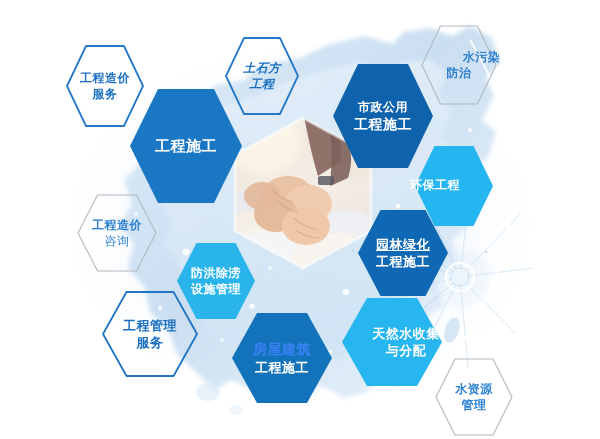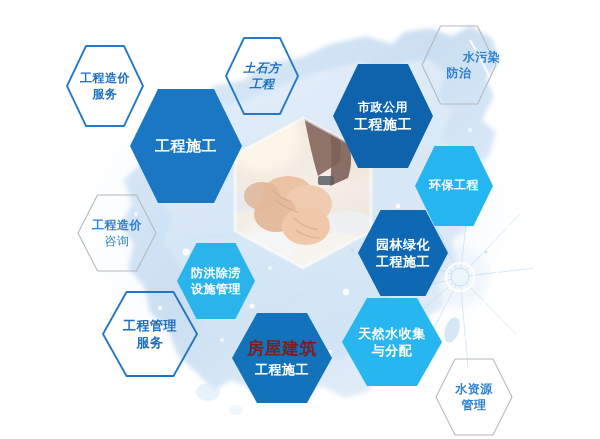--- a/index.html
+++ b/index.html
@@ -217,44 +217,44 @@
         <span style="color: rgb(42, 127, 208); font-size: 12px; font-weight: bold; margin-left: 45px;">水污染</span>
         <span style="color: rgb(42, 127, 208); font-size: 12px; font-weight: bold;">防治</span>
       </div>
       <div class="hexlabel" style="left: 333px; top: 64px; width: 100px; height: 104px;">
         <span style="color: rgb(255, 255, 255); font-size: 12px; font-weight: bold;">市政公用</span>
         <span style="color: rgb(255, 255, 255); font-size: 14px; font-weight: bold;">工程施工</span>
       </div>
       <div class="hexlabel" style="left: 130px; top: 89px; width: 112px; height: 114px;">
         <span style="color: rgb(255, 255, 255); font-size: 15px; font-weight: bold;">工程施工</span>
       </div>
-      <div class="hexlabel" style="left: 415px; top: 146px; width: 78px; height: 78px;">
+      <div class="hexlabel" style="left: 396px; top: 146px; width: 78px; height: 78px;">
         <span style="color: rgb(255, 255, 255); font-size: 12px; font-weight: bold;">环保工程</span>
       </div>
       <div class="hexlabel" style="left: 78px; top: 195px; width: 78px; height: 76px;">
         <span style="color: rgb(42, 127, 208); font-size: 12px; font-weight: bold;">工程造价</span>
         <span style="color: rgb(42, 127, 208); font-size: 12px; font-weight: normal;">咨询</span>
       </div>
       <div class="hexlabel" style="left: 358px; top: 210px; width: 90px; height: 86px;">
-        <span style="color: rgb(255, 255, 255); font-size: 13px; font-weight: bold;">园林绿化</span>
+        <span style="color: rgb(255, 255, 255); font-size: 13px; font-weight: bold; text-decoration: underline;">园林绿化</span>
         <span style="color: rgb(255, 255, 255); font-size: 13px; font-weight: bold;">工程施工</span>
       </div>
       <div class="hexlabel" style="left: 177px; top: 243px; width: 78px; height: 76px;">
         <span style="color: rgb(255, 255, 255); font-size: 12px; font-weight: bold;">防洪除涝</span>
         <span style="color: rgb(255, 255, 255); font-size: 12px; font-weight: bold;">设施管理</span>
       </div>
       <div class="hexlabel" style="left: 103px; top: 292px; width: 94px; height: 84px;">
         <span style="color: rgb(27, 111, 192); font-size: 13px; font-weight: bold;">工程管理</span>
         <span style="color: rgb(27, 111, 192); font-size: 13px; font-weight: bold;">服务</span>
       </div>
       <div class="hexlabel" style="left: 232px; top: 313px; width: 100px; height: 90px;">
-        <span style="color: #7f1d1d; font-size: 17px; font-weight: bold;">房屋建筑</span>
+        <span style="color: #3b82f6; font-size: 14px; font-weight: bold;">房屋建筑</span>
         <span style="color: rgb(255, 255, 255); font-size: 13px; font-weight: bold;">工程施工</span>
       </div>
-      <div class="hexlabel" style="left: 342px; top: 298px; width: 100px; height: 88px;">
+      <div class="hexlabel" style="left: 356px; top: 298px; width: 100px; height: 88px;">
         <span style="color: rgb(255, 255, 255); font-size: 13px; font-weight: bold;">天然水收集</span>
         <span style="color: rgb(255, 255, 255); font-size: 13px; font-weight: bold;">与分配</span>
       </div>
       <div class="hexlabel" style="left: 436px; top: 359px; width: 76px; height: 76px;">
         <span style="color: rgb(42, 127, 208); font-size: 12px; font-weight: bold;">水资源</span>
         <span style="color: rgb(42, 127, 208); font-size: 12px; font-weight: bold;">管理</span>
       </div>
     </div>
 
 </div>

